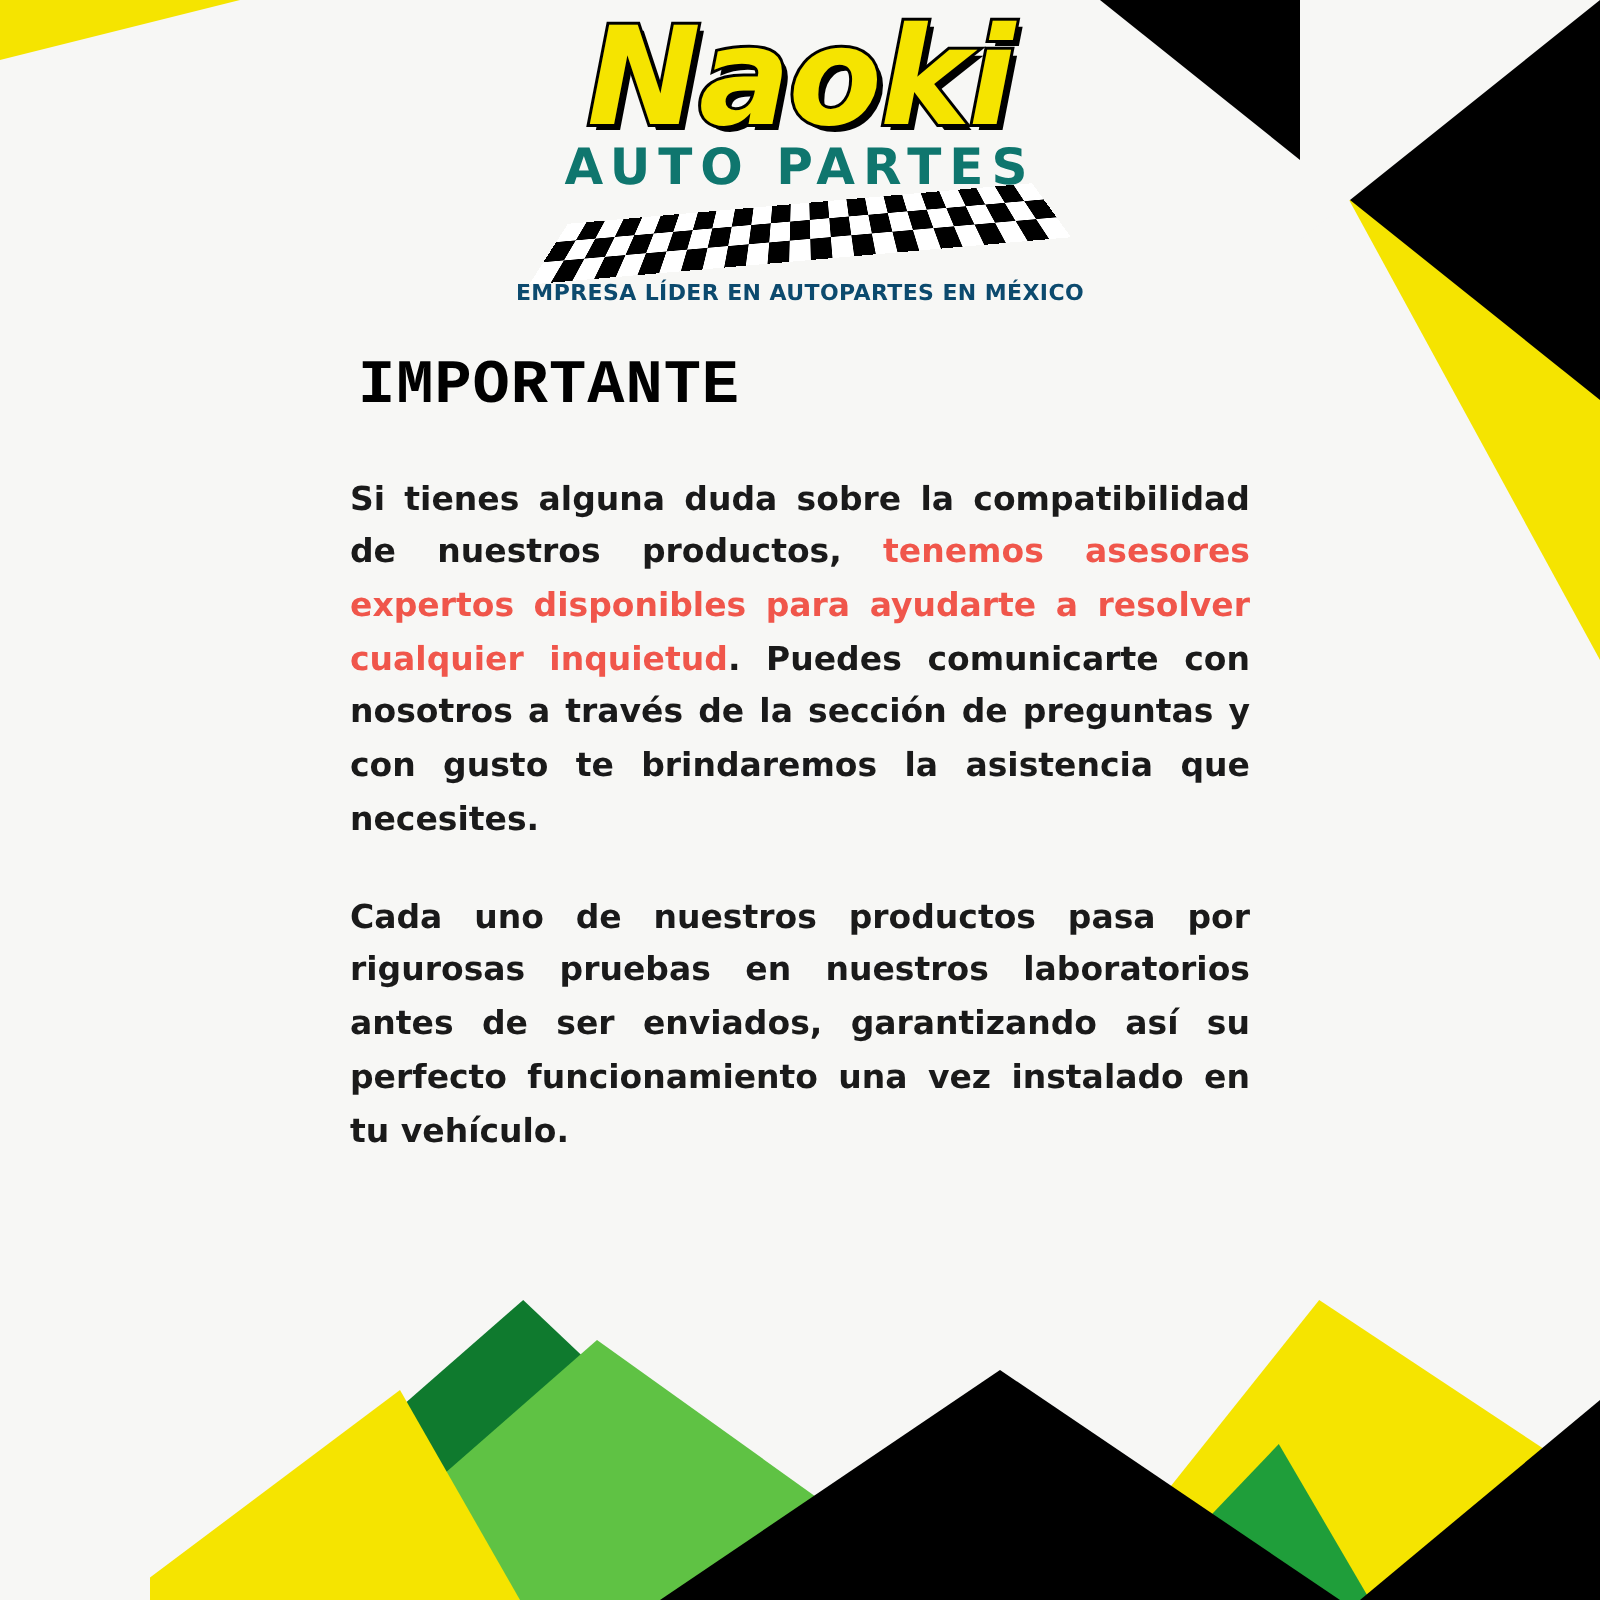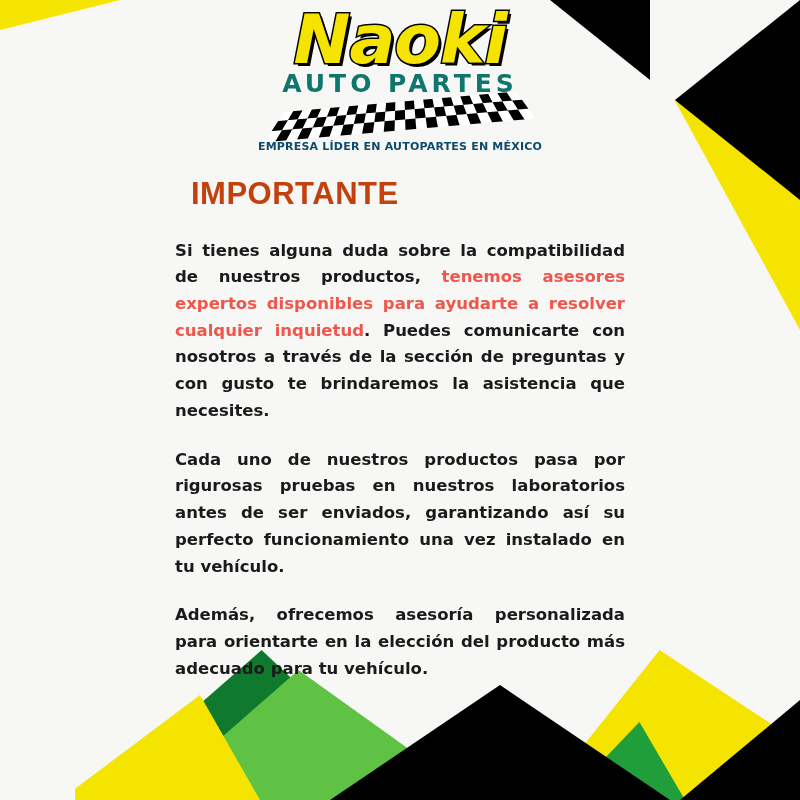--- a/index.html
+++ b/index.html
@@ -152,26 +152,26 @@
   }
 
   
   .content {
     position: relative;
     z-index: 5;
     margin: 22px 175px 0 175px;
     width: 450px;
   }
   .headline {
-    font-family: Liberation Sans, sans-serif;
+    font-family: Liberation Mono, monospace;
     font-weight: bold;
     font-size: 31px;
-    color: #c2410c;
+    color: #000000;
     letter-spacing: 0.5px;
-    margin: 0 0 26px 16px;
+    margin: 0 0 26px 4px;
   }
   .para {
     font-family: "DejaVu Sans", sans-serif;
     font-weight: bold;
     font-size: 16.5px;
     line-height: 1.62;
     color: #1a1a1a;
     text-align: justify;
     margin: 0 0 22px 0;
   }
@@ -199,21 +199,20 @@
     </div>
   </div>
 
   <div class="content">
     <div class="headline">IMPORTANTE</div>
 
     <p class="para"><span>Si tienes alguna duda sobre la compatibilidad de nuestros productos, </span><span class="hl">tenemos asesores expertos disponibles para ayudarte a resolver cualquier inquietud</span><span>. Puedes comunicarte con nosotros a través de la sección de preguntas y con gusto te brindaremos la asistencia que necesites.</span></p>
 
     <p class="para">Cada uno de nuestros productos pasa por rigurosas pruebas en nuestros laboratorios antes de ser enviados, garantizando así su perfecto funcionamiento una vez instalado en tu vehículo.</p>
 
-    <p class="para">Además, ofrecemos asesoría personalizada para orientarte en la elección del producto más adecuado para tu vehículo.</p>
   </div>
 
   <div class="shape bt-yellow-right"></div>
   <div class="shape bt-green-right"></div>
   <div class="shape bt-black-right-edge"></div>
   <div class="shape bt-green-dark"></div>
   <div class="shape bt-green-light"></div>
   <div class="shape bt-yellow-left"></div>
   <div class="shape bt-black-center"></div>
   <div class="shape bt-white-strip"></div>

